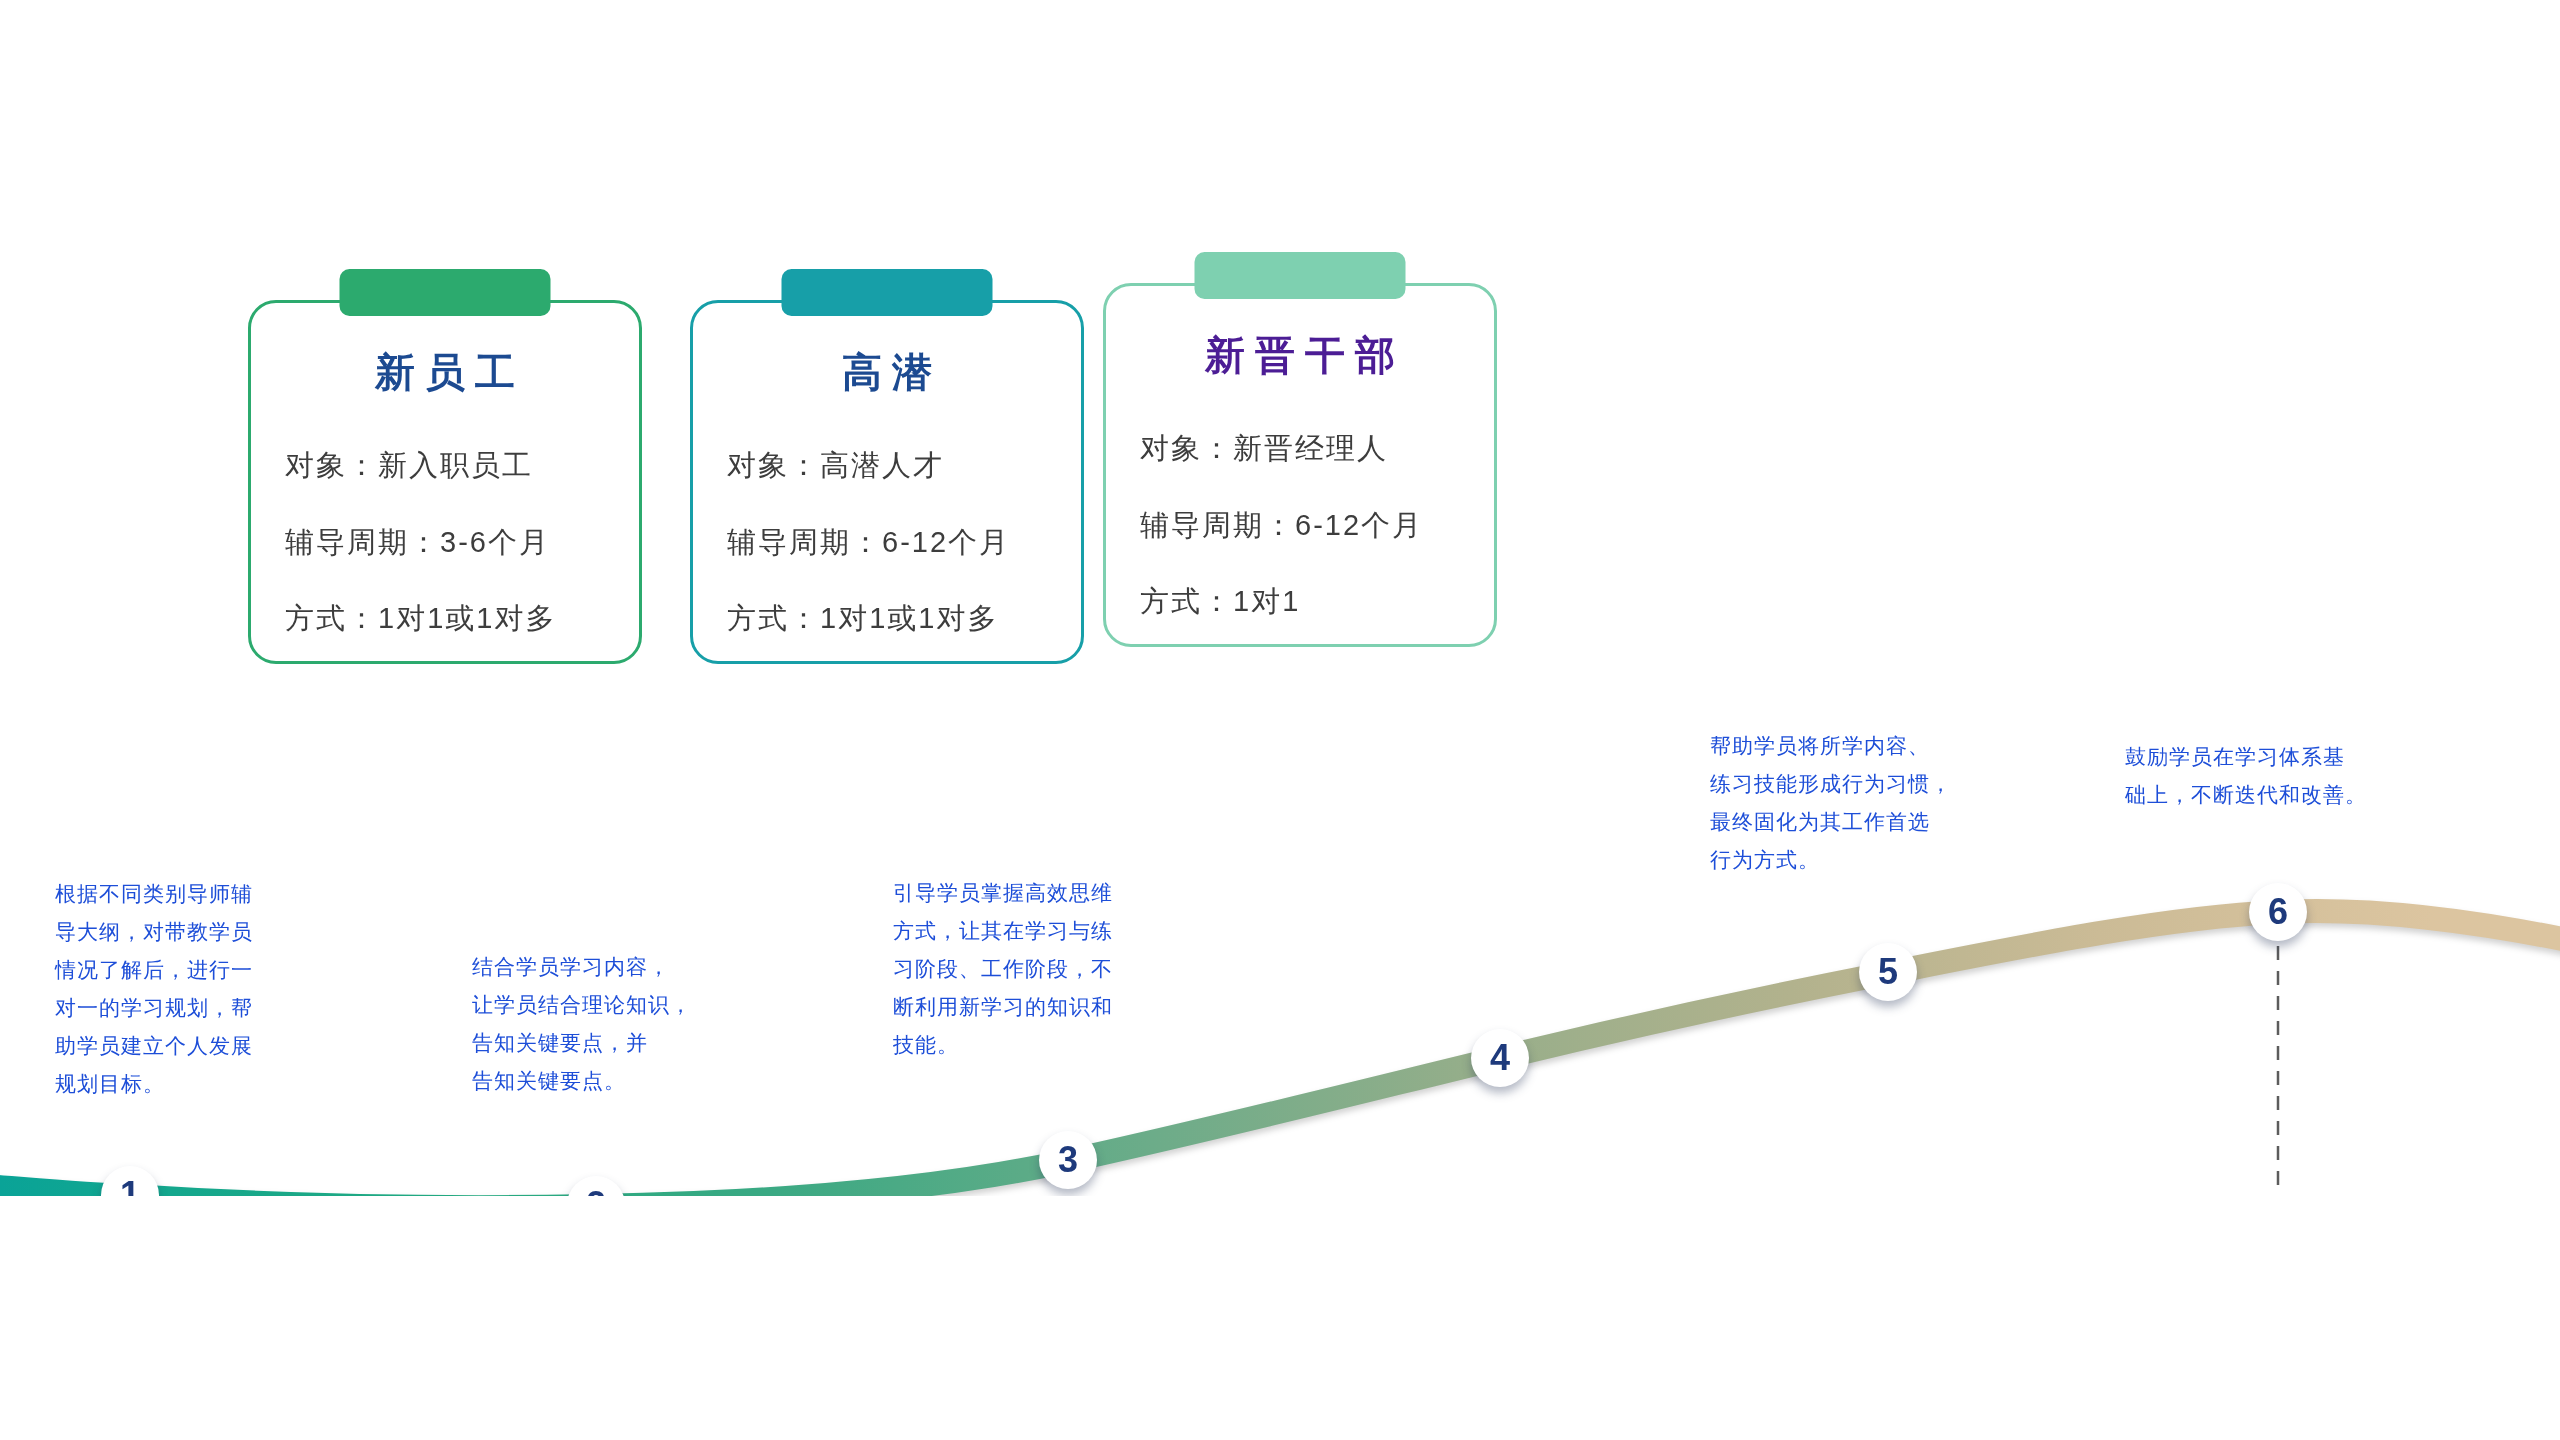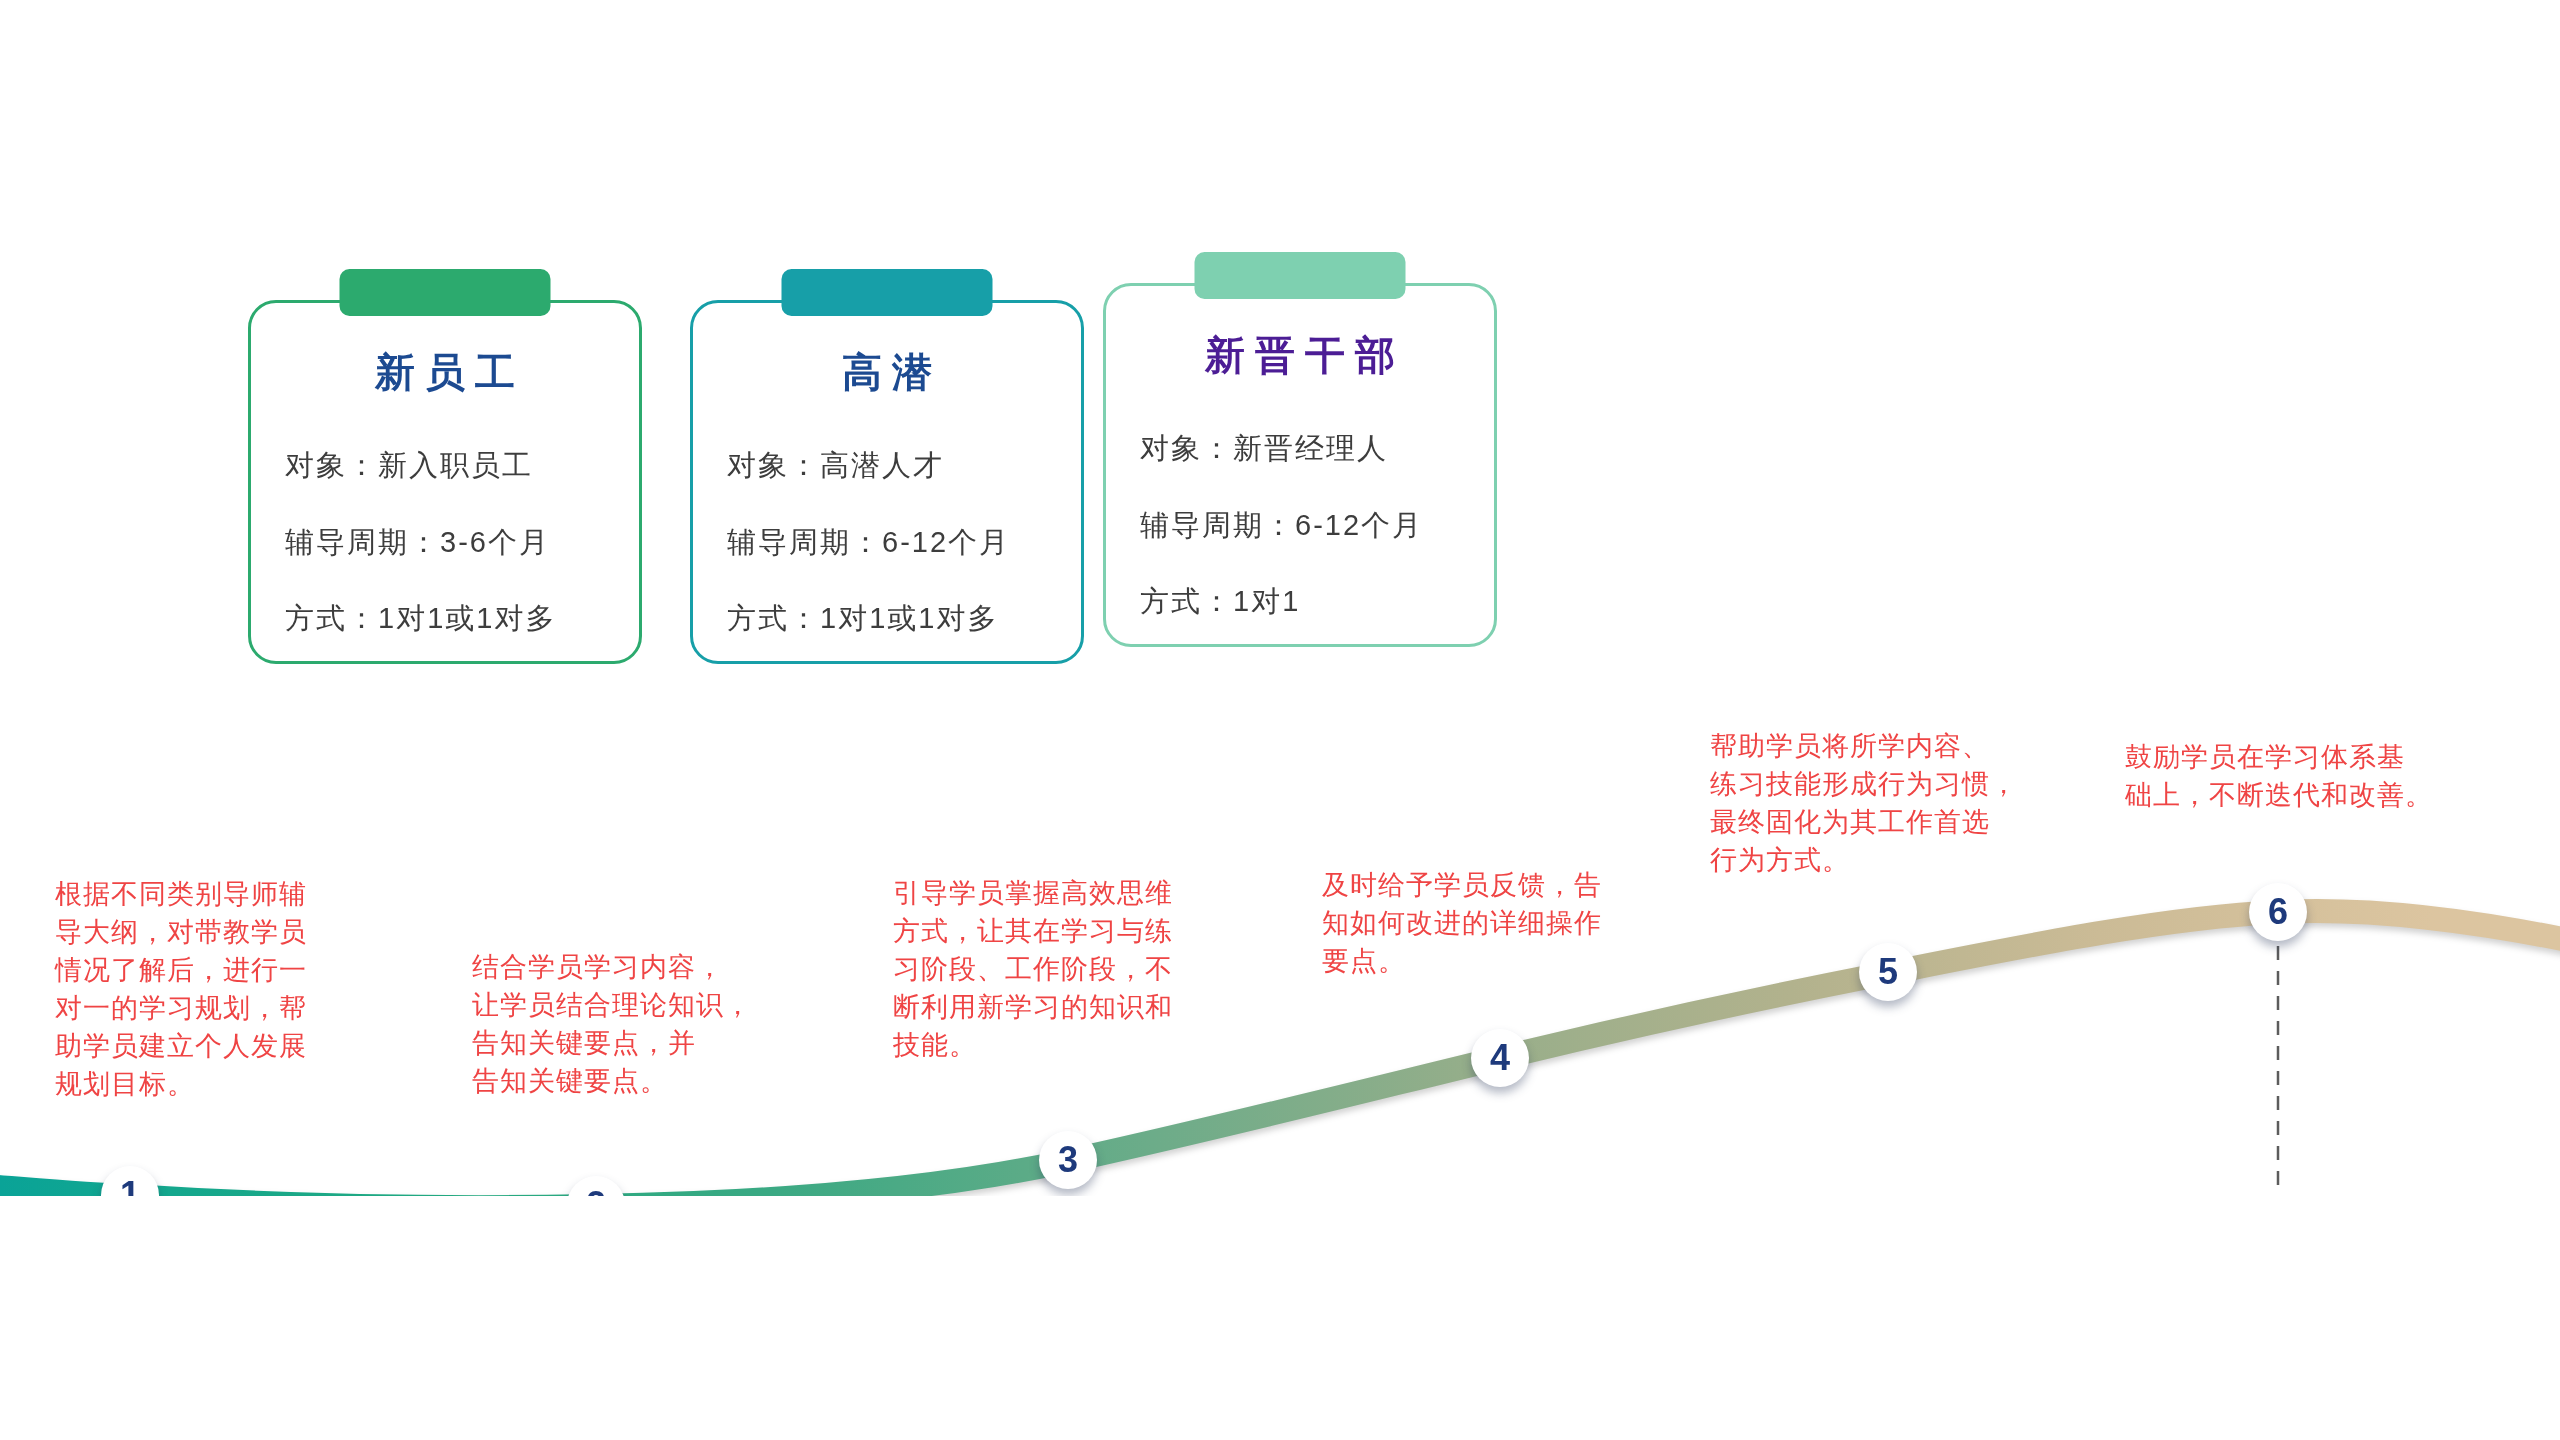--- a/index.html
+++ b/index.html
@@ -19,21 +19,21 @@
   .card-2 .tab{background:#179fa8;}
   .card-3 .tab{background:#7ed0b0;}
   .card-title{position:absolute;top:42px;left:0;width:100%;text-align:center;
     font-size:40px;font-weight:700;letter-spacing:10px;text-indent:10px;}
   .card-1 .card-title,.card-2 .card-title{color:#1c4a91;}
   .card-3 .card-title{color:#4c1d95;}
   .card-row{position:absolute;left:34px;right:20px;font-size:29px;color:#3d3d3d;letter-spacing:2px;white-space:nowrap;}
   .row-0{top:143px;} .row-1{top:220px;} .row-2{top:296px;}
 
   
-  .step-text{position:absolute;font-size:27px;line-height:38px;color:#ef4444;letter-spacing:1px;}
+  .step-text{position:absolute;font-size:21px;line-height:38px;color:#1d4ed8;letter-spacing:1px;}
   .step-text .ln{display:block;white-space:nowrap;}
   .t1{left:55px;top:875px;}
   .t2{left:472px;top:948px;}
   .t3{left:893px;top:858px;margin-top:16px;}
   .t4{left:1322px;top:866px;}
   .t5{left:1710px;top:727px;}
   .t6{left:2125px;top:738px;}
 
   .step-circle{position:absolute;width:58px;height:58px;border-radius:50%;background:#ffffff;
     box-shadow:0 6px 10px rgba(40,55,90,.35);display:flex;align-items:center;justify-content:center;
@@ -133,25 +133,20 @@
   </div>
 
   <div class="step-text t3">
     <span class="ln">引导学员掌握高效思维</span>
     <span class="ln">方式，让其在学习与练</span>
     <span class="ln">习阶段、工作阶段，不</span>
     <span class="ln">断利用新学习的知识和</span>
     <span class="ln">技能。</span>
   </div>
 
-  <div class="step-text t4">
-    <span class="ln">及时给予学员反馈，告</span>
-    <span class="ln">知如何改进的详细操作</span>
-    <span class="ln">要点。</span>
-  </div>
 
   <div class="step-text t5">
     <span class="ln">帮助学员将所学内容、</span>
     <span class="ln">练习技能形成行为习惯，</span>
     <span class="ln">最终固化为其工作首选</span>
     <span class="ln">行为方式。</span>
   </div>
 
   <div class="step-text t6">
     <span class="ln">鼓励学员在学习体系基</span>

